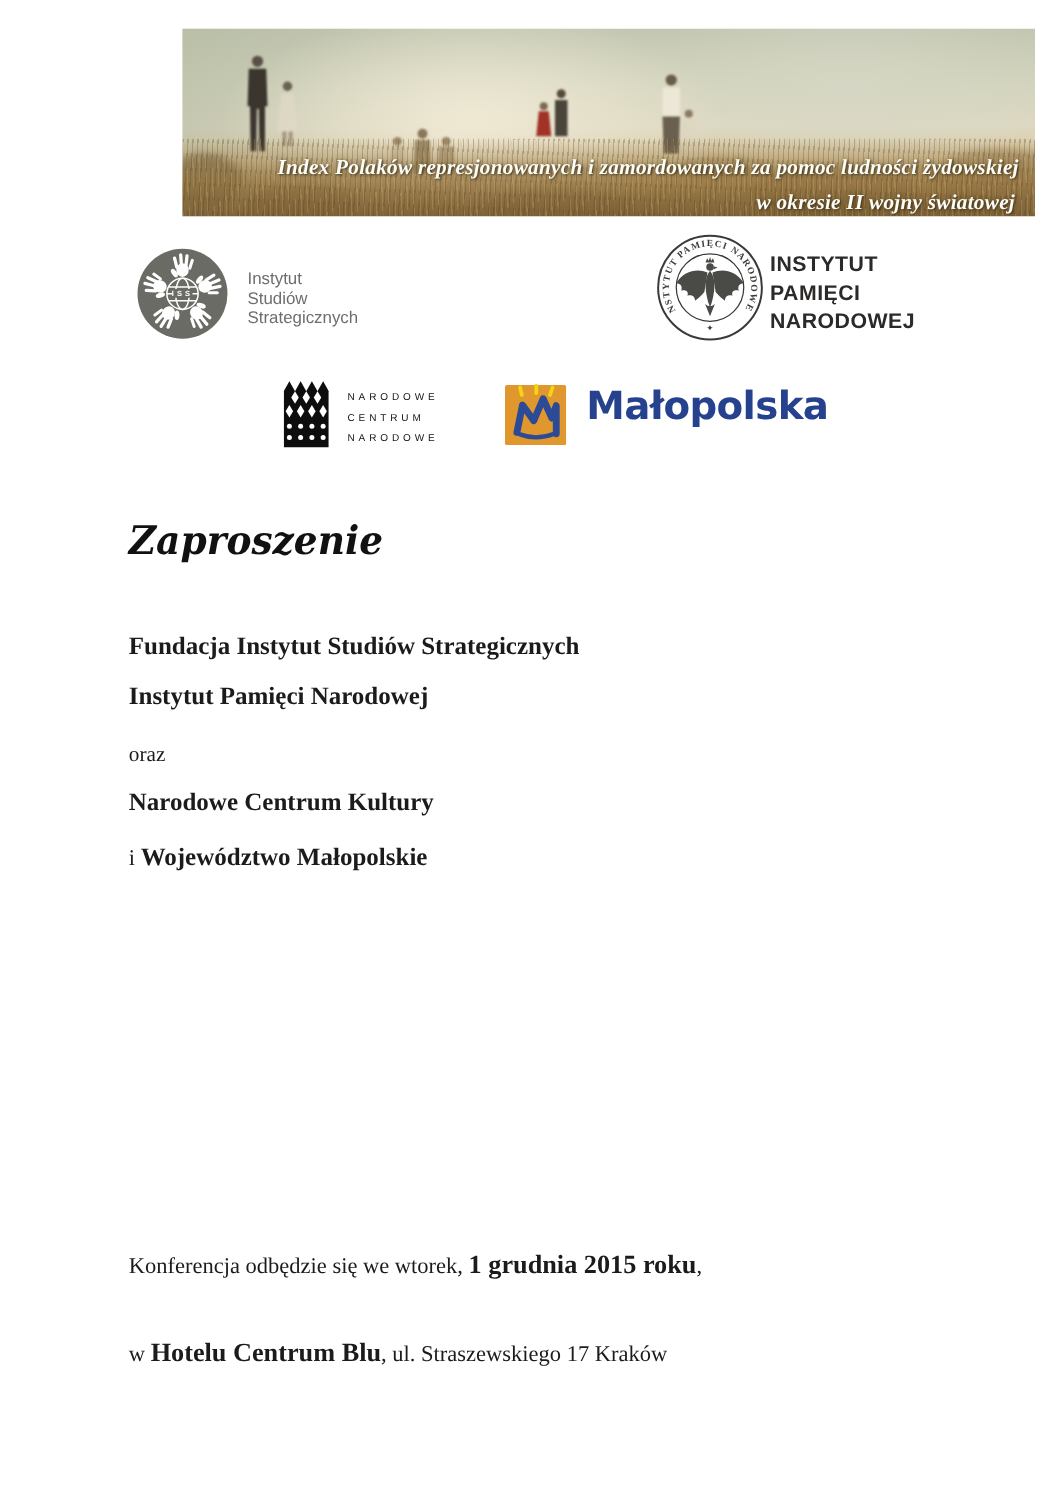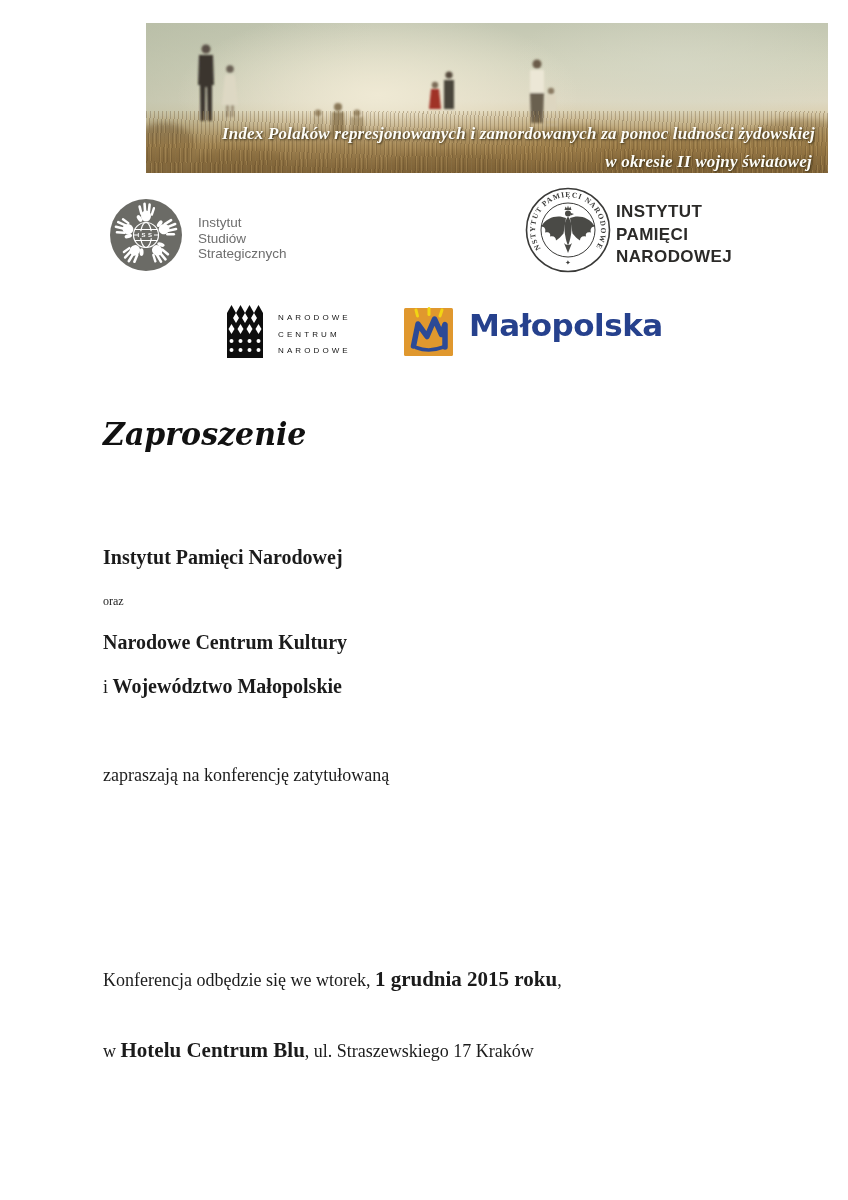--- a/index.html
+++ b/index.html
@@ -59,30 +59,30 @@
     letter-spacing:-.5px;
   }
   
   .heading{
     position:absolute;left:103px;top:416px;
     font-family:"DejaVu Serif",serif;font-style:italic;font-weight:bold;font-size:30px;color:#111;
     transform:scaleY(1.05);
   }
   .line{position:absolute;left:103px;white-space:nowrap;}
   .org{font-size:20px;font-weight:bold;}
-  .reg17{font-size:12px;}
+  .reg17{font-size:17px;}
   .reg18{font-size:18px;}
   .org-mix{font-size:18px;}
   .org-mix b{font-size:20px;}
   .conf-title{
     position:absolute;left:103px;top:845px;white-space:nowrap;
     font-style:italic;font-weight:bold;font-size:35px;color:#141414;
     letter-spacing:.2px;
   }
-  .detail{font-size:18px;}
+  .detail{font-size:18px;margin-top:32px;}
   .detail b{font-size:21px;}
 </style>
 </head>
 <body>
 
 <div class="page">
 
   <div class="banner">
     <svg class="figures" width="682" height="150" viewBox="0 0 682 150">
       <defs>
@@ -287,26 +287,26 @@
     </g>
     <g stroke="#2c4a96" fill="none">
       <path d="M9.5,43 L14,21 L23,33.5 L30.5,16 L37.5,31.5 L41,21.5 L41,44" stroke-width="5.5" stroke-linejoin="round" stroke-linecap="round"></path>
       <path d="M12,44.5 Q25,49.5 39.5,44" stroke-width="3.5" stroke-linecap="round"></path>
     </g>
   </svg>
   <div class="mp-word">Małopolska</div>
 
   <div class="heading">Zaproszenie</div>
 
+  <div class="line org" style="top:506px">Fundacja Instytut Studiów Strategicznych</div>
   <div class="line org" style="top:546px">Instytut Pamięci Narodowej</div>
   <div class="line reg17" style="top:594px">oraz</div>
   <div class="line org-mix" style="top:675px"><span>i </span><b>Województwo Małopolskie</b></div>
   <div class="line org" style="top:631px">Narodowe Centrum Kultury</div>
 
-  <div class="line reg18" style="top:765px">zapraszają na konferencję zatytułowaną</div>
 
 
   <div class="line detail" style="top:967px"><span>Konferencja odbędzie się we wtorek, </span><b>1 grudnia 2015 roku</b><span>,</span></div>
 
 
   <div class="line detail" style="top:1038px"><span>w </span><b>Hotelu Centrum Blu</b><span>, ul. Straszewskiego 17 Kraków</span></div>
 
 </div>
 
 </body></html>

